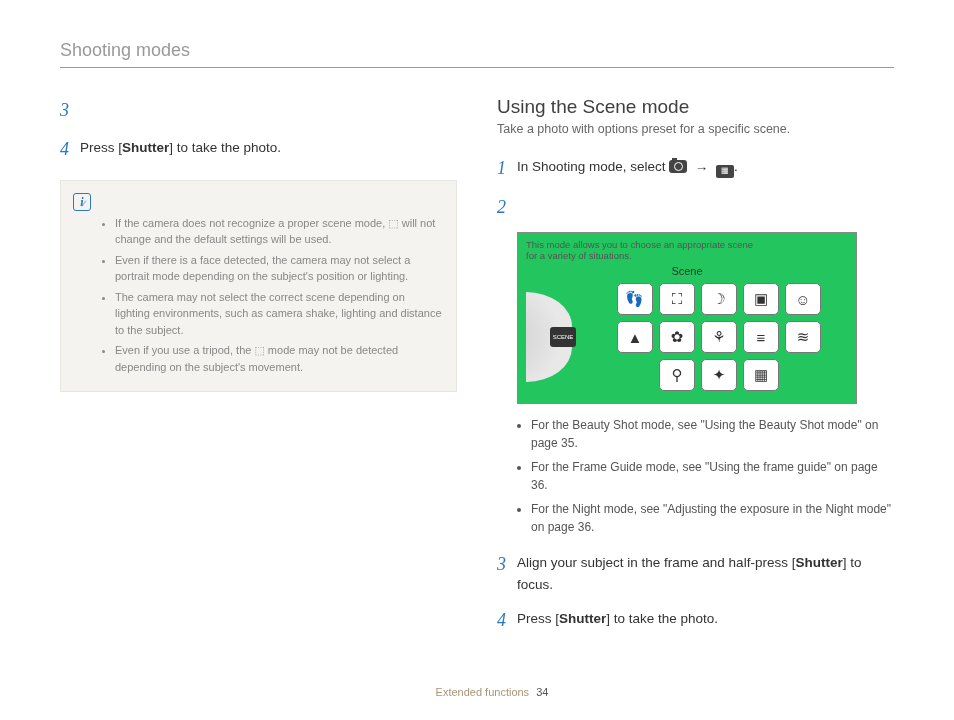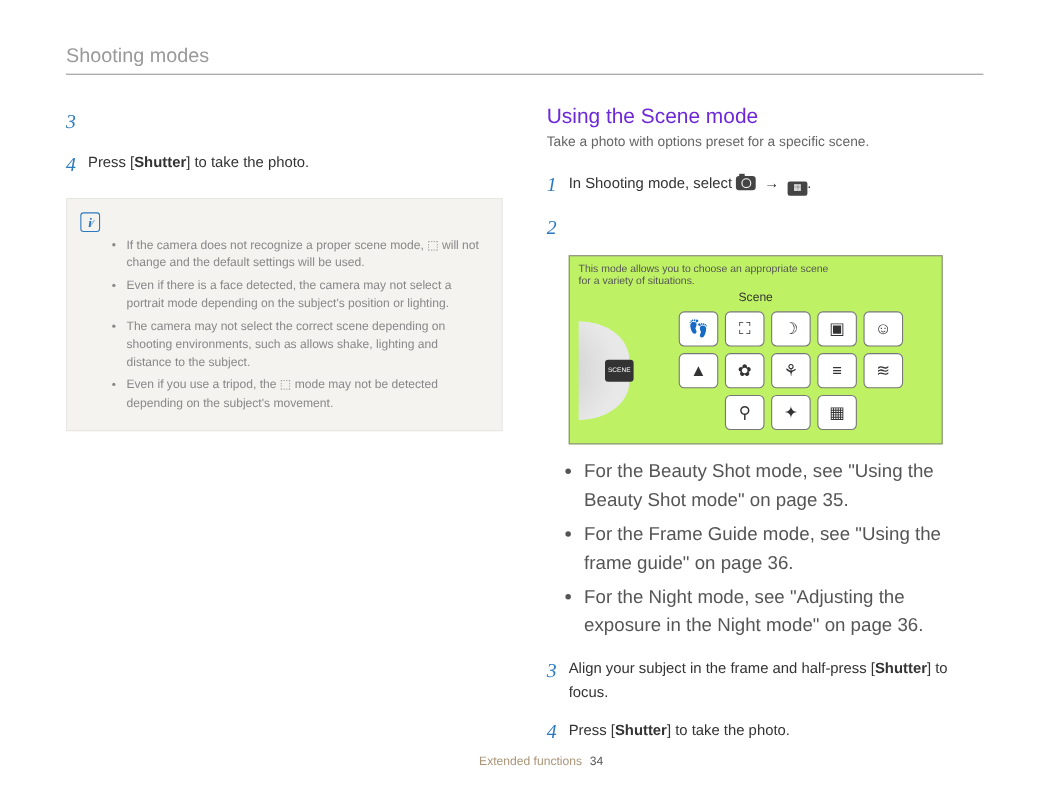--- a/index.html
+++ b/index.html
@@ -67,33 +67,33 @@
     justify-content: center;
     color: #2b7ac0;
     font-style: italic;
     font-family: Georgia, serif;
     font-size: 12px;
     font-weight: bold;
   }
   .info-icon::before{ content:"✓"; font-style: normal; font-size:10px; position:absolute; transform: translate(2px,2px); opacity:.4;}
   .info-icon .z{position:relative;}
   .section-heading {
-    color: #6d28d9;
+    color: #404040;
     font-size: 19px;
     font-weight: 400;
     margin-bottom: 4px;
   }
   .section-sub {
     font-size: 12.5px;
     color: #666;
     margin-bottom: 18px;
   }
   .screen {
     border: 1px solid #888;
-    background: #bef264;
+    background: #22c55e;
     padding: 6px 8px 12px 8px;
     margin: 6px 0 12px 20px;
     width: 340px;
     position: relative;
   }
   .screen-note {
     font-size: 9.5px;
     color: #555;
     line-height: 1.2;
     margin-bottom: 4px;
@@ -138,21 +138,21 @@
     background: #fff;
     border: 1px solid #777;
     border-radius: 5px;
     display: flex;
     align-items: center;
     justify-content: center;
     font-size: 15px;
     color: #333;
   }
   .sublist {
-    font-size: 17px;
+    font-size: 12px;
     color: #555;
     list-style: disc;
     padding-left: 34px;
     margin-bottom: 14px;
   }
   .sublist li { margin-bottom: 6px; line-height: 1.5; }
   .inline-icon {
     display: inline-flex;
     width: 18px; height: 13px;
     background: #444;
@@ -193,21 +193,21 @@
       </div>
     </div>
 
     <div class="infobox">
       <div class="info-icon">
           <span class="z">i</span>
         </div>
       <ul>
         <li>If the camera does not recognize a proper scene mode, ⬚ will not change and the default settings will be used.</li>
         <li>Even if there is a face detected, the camera may not select a portrait mode depending on the subject's position or lighting.</li>
-        <li>The camera may not select the correct scene depending on shooting environments, such as allows shake, lighting and distance to the subject.</li>
+        <li>The camera may not select the correct scene depending on lighting environments, such as camera shake, lighting and distance to the subject.</li>
         <li>Even if you use a tripod, the ⬚ mode may not be detected depending on the subject's movement.</li>
       </ul>
     </div>
   </div>
 
   <div class="col">
     <div class="section-heading">Using the Scene mode</div>
     <div class="section-sub">Take a photo with options preset for a specific scene.</div>
 
     <div class="step">

